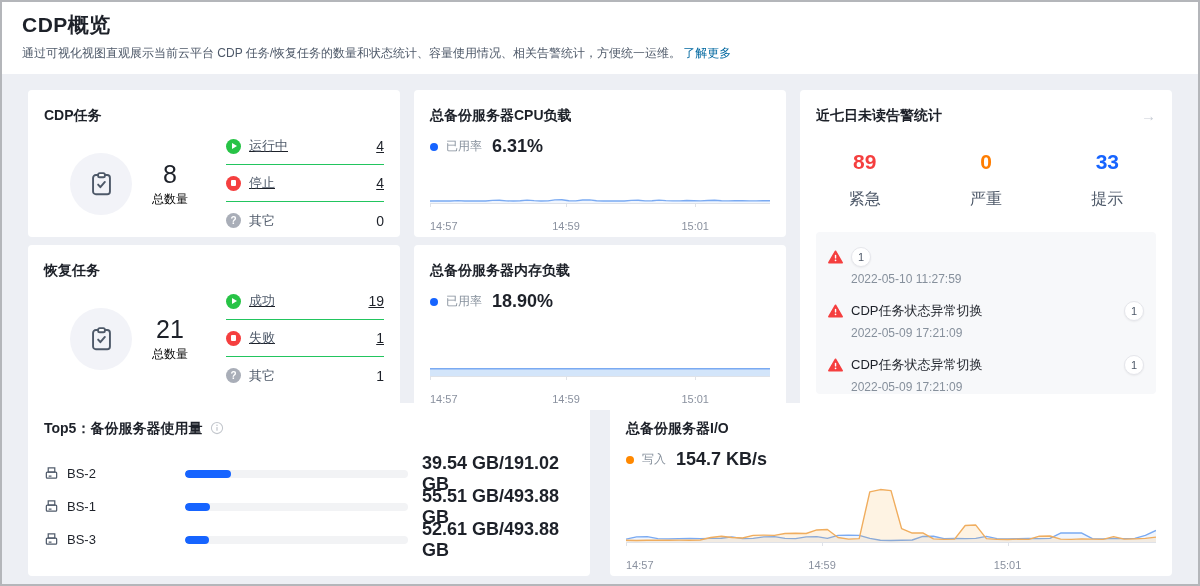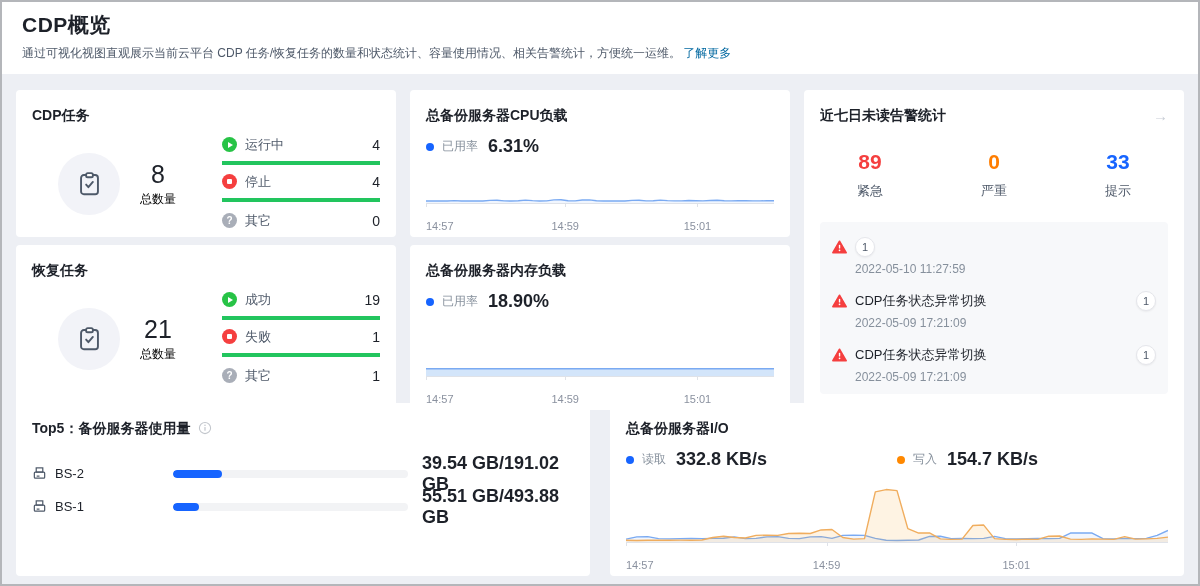--- a/index.html
+++ b/index.html
@@ -15,21 +15,21 @@
     background:#edeff4;
     display:flex; flex-direction:column;
     overflow:hidden;
   }
   
   .page-header { background:#ffffff; padding:9px 20px 12px; flex:none; }
   .page-title { font-size:21px; font-weight:700; letter-spacing:.5px; }
   .page-subtitle { margin-top:6px; font-size:12px; color:#4e5969; }
   .page-subtitle a { color:#0369a1; text-decoration:none; margin-left:2px; cursor:pointer; }
   
-  .content { flex:1; padding:16px 14px 8px; display:flex; flex-direction:column; min-height:0; }
+  .content { flex:1; padding:16px 26px 8px; display:flex; flex-direction:column; min-height:0; }
   .row-top { height:305px; flex:none; display:grid; grid-template-columns:repeat(3,1fr); gap:14px; }
   .row-bottom { flex:1; margin-top:8px; display:grid; grid-template-columns:repeat(2,1fr); gap:20px; min-height:0; }
   .col-stack { display:flex; flex-direction:column; gap:8px; min-width:0; }
   .card {
     background:#ffffff; border-radius:4px; padding:16px;
     display:flex; flex-direction:column; min-width:0; min-height:0;
   }
   .card-sm1 { height:147px; flex:none; }
   .card-sm2 { flex:1; }
   .card-title { font-size:14px; font-weight:700; line-height:18px; }
@@ -38,21 +38,21 @@
   .task-left { display:flex; align-items:center; margin-left:26px; }
   .icon-circle {
     width:62px; height:62px; border-radius:50%; background:#f2f3f8;
     display:flex; align-items:center; justify-content:center; flex:none;
   }
   .task-total { margin-left:20px; text-align:center; }
   .task-total .num { font-size:25px; font-weight:500; line-height:28px; }
   .task-total .lbl { font-size:12px; color:#000000; margin-top:3px; }
   .status-list { margin-left:auto; width:158px; }
   .status-row { display:flex; align-items:center; height:37px; }
-  .status-row.bordered { border-bottom:4px solid #22c55e; }
+  .status-row.bordered { border-bottom:1px solid #22c55e;text-decoration:underline; }
   .sicon { width:15px; height:15px; border-radius:50%; display:inline-flex; align-items:center; justify-content:center; color:#fff; flex:none; }
   .sicon.green { background:#27c346; }
   .sicon.red   { background:#f53f3f; }
   .sicon.gray  { background:#a9aeb8; }
   .glyph-play { width:0; height:0; border-left:5.5px solid #fff; border-top:3.2px solid transparent; border-bottom:3.2px solid transparent; margin-left:1.5px; }
   .glyph-stop { width:5.5px; height:5.5px; background:#fff; border-radius:1px; }
   .glyph-q { font-size:10px; font-weight:700; line-height:1; }
   .status-label { font-size:13px; color:#4e5969; margin-left:8px; }
   .status-value { margin-left:auto; font-size:14px; }
   
@@ -70,21 +70,21 @@
   .plot-area svg { position:absolute; left:0; top:0; width:100%; height:100%; display:block; }
   .tick-row { position:relative; height:17px; flex:none; }
   .tick-mark { position:absolute; top:0; height:3px; border-left:1px solid #dfe2e8; }
   .tick-label { position:absolute; top:16px; font-size:11px; color:#8a919f; white-space:nowrap; }
   
   .alert-head { display:flex; align-items:center; }
   .arrow-icon { margin-left:auto; color:#c9ced6; font-size:15px; line-height:1; cursor:pointer; }
   .alert-stats { display:flex; margin-top:26px; flex:none;gap:24px; }
   .alert-stat { flex:1; text-align:center; }
   .alert-stat .num { font-size:21px; font-weight:700; }
-  .alert-stat .lbl { font-size:13px; color:#4e5969; margin-top:8px; }
+  .alert-stat .lbl { font-size:16px; color:#4e5969; margin-top:15px; }
   .alert-panel { margin-top:22px; background:#f7f8fa; border-radius:4px; padding:8px 12px; flex:1; min-height:0; overflow:hidden; }
   .alert-item { padding:7px 0 8px; cursor:pointer; }
   .alert-item-top { display:flex; align-items:center; }
   .alert-item-title { font-size:13px; margin-left:8px; flex:1; white-space:nowrap; overflow:hidden; text-overflow:ellipsis; }
   .alert-badge {
     width:20px; height:20px; border-radius:50%; background:#fff; border:1px solid #e5e6eb;
     box-shadow:0 1px 2px rgba(0,0,0,.06); font-size:11px; color:#4e5969;
     display:flex; align-items:center; justify-content:center; flex:none; margin-left:8px;
   }
   .alert-time { font-size:12px; color:#86909c; margin:5px 0 0 23px; }
@@ -351,32 +351,39 @@
                 <rect x="2.5" y="6.5" width="11" height="6.5" rx="1"></rect>
                 <line x1="5" y1="10.8" x2="8" y2="10.8"></line>
               </svg>
             <span class="server-name">BS-1</span>
             <div class="bar-track">
                 <div class="bar-fill" style="width: 11.2%;"></div>
               </div>
             <span class="bar-value">55.51 GB/493.88 GB</span>
           </div>
 
+          <div class="top5-row">
+            <svg width="15" height="15" viewBox="0 0 16 16" fill="none" stroke="#4e5969" stroke-width="1.3">
+                <rect x="4.5" y="2" width="7" height="4.5"></rect>
+                <rect x="2.5" y="6.5" width="11" height="6.5" rx="1"></rect>
+                <line x1="5" y1="10.8" x2="8" y2="10.8"></line>
+              </svg>
+            <span class="server-name">BS-3</span>
+            <div class="bar-track">
+                <div class="bar-fill" style="width: 10.7%;"></div>
+              </div>
+            <span class="bar-value">52.61 GB/493.88 GB</span>
+          </div>
 
         </div>
       </div>
 
       <div class="card">
         <div class="card-title">总备份服务器I/O</div>
         <div class="io-legend">
-          <div class="io-group">
-            <span class="dot blue"></span>
-            <span class="legend-label">读取</span>
-            <span class="legend-value">332.8 KB/s</span>
-          </div>
           <div class="io-group">
             <span class="dot orange"></span>
             <span class="legend-label">写入</span>
             <span class="legend-value">154.7 KB/s</span>
           </div>
         </div>
         <div class="chart chart-io">
             <div class="plot-area">
               <svg viewBox="0 0 1000 100" preserveAspectRatio="none">
                 <polygon points="0,100 0.0,95.0 20.0,91.2 40.0,90.8 60.0,94.2 80.0,94.6 100.0,94.2 120.0,93.8 140.0,94.2 160.0,93.8 180.0,93.5 200.0,91.2 220.0,94.2 240.0,93.8 260.0,91.2 280.0,90.8 300.0,93.8 320.0,94.2 340.0,91.2 360.0,90.8 380.0,93.8 400.0,88.5 420.0,88.1 440.0,88.5 460.0,93.8 480.0,96.9 500.0,97.3 520.0,96.9 540.0,96.5 560.0,90.4 580.0,90.0 600.0,94.2 620.0,93.8 640.0,94.2 660.0,93.8 680.0,90.4 700.0,94.2 720.0,94.6 740.0,94.2 760.0,93.8 780.0,94.2 800.0,93.8 820.0,84.6 840.0,84.2 860.0,84.6 880.0,94.2 900.0,94.6 920.0,93.8 940.0,94.2 960.0,93.8 980.0,88.5 1000.0,80.0 1000,100" fill="rgba(122,170,242,0.10)" stroke="none"></polygon>

